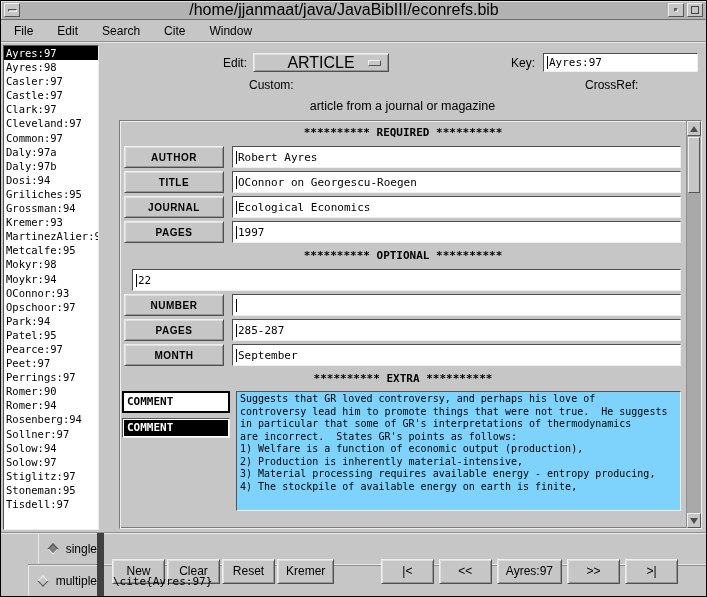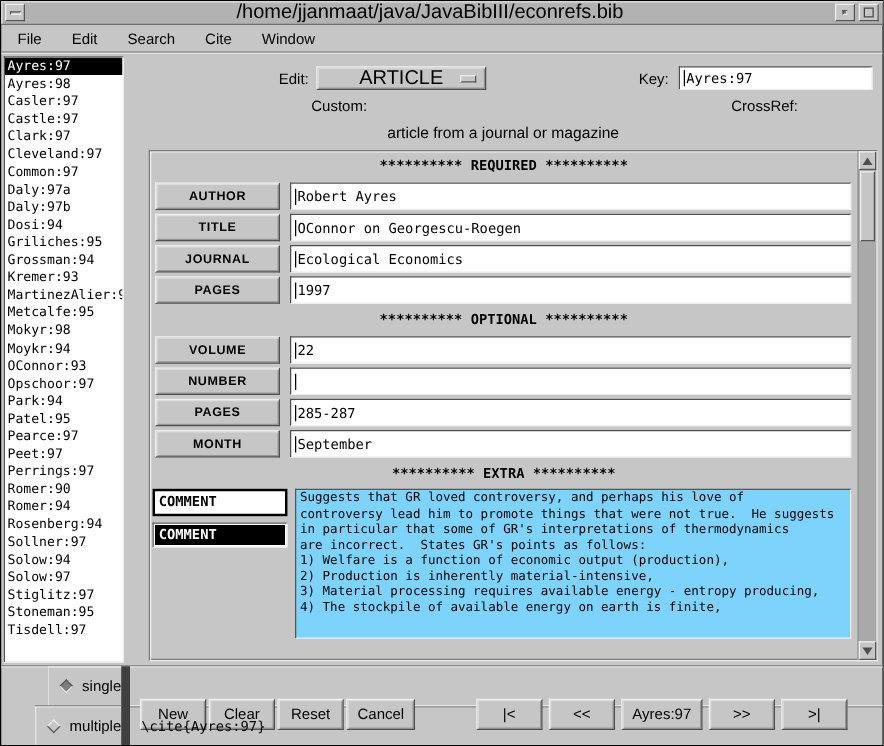--- a/index.html
+++ b/index.html
@@ -231,21 +231,20 @@
                 <div class="field-label bevel-up">PAGES</div>
                 <div class="text-input bevel-down">
                   <span class="caret"></span>
                   <span>1997</span>
                 </div>
               </div>
             </div>
           <div class="section-header">********** OPTIONAL **********</div>
           <div id="optional-fields">
               <div class="field-row">
-                <div class="field-label bevel-up">VOLUME</div>
                 <div class="text-input bevel-down">
                   <span class="caret"></span>
                   <span>22</span>
                 </div>
               </div>
               <div class="field-row">
                 <div class="field-label bevel-up">NUMBER</div>
                 <div class="text-input bevel-down">
                   <span class="caret"></span>
                   <span></span>
@@ -307,21 +306,21 @@
         <span class="diamond"></span>
         <span>multiple</span>
       </div>
     </div>
     <div class="footer-right">
       <div class="btn-row">
         <div class="action-group">
             <div class="btn bevel-up">New</div>
             <div class="btn bevel-up">Clear</div>
             <div class="btn bevel-up">Reset</div>
-            <div class="btn bevel-up">Cancel</div>
+            <div class="btn bevel-up">Kremer</div>
           </div>
         <div class="nav-group">
             <div class="btn bevel-up">|&lt;</div>
             <div class="btn bevel-up">&lt;&lt;</div>
             <div class="btn bevel-up">Ayres:97</div>
             <div class="btn bevel-up">&gt;&gt;</div>
             <div class="btn bevel-up">&gt;|</div>
           </div>
       </div>
       <div class="cite-row">

